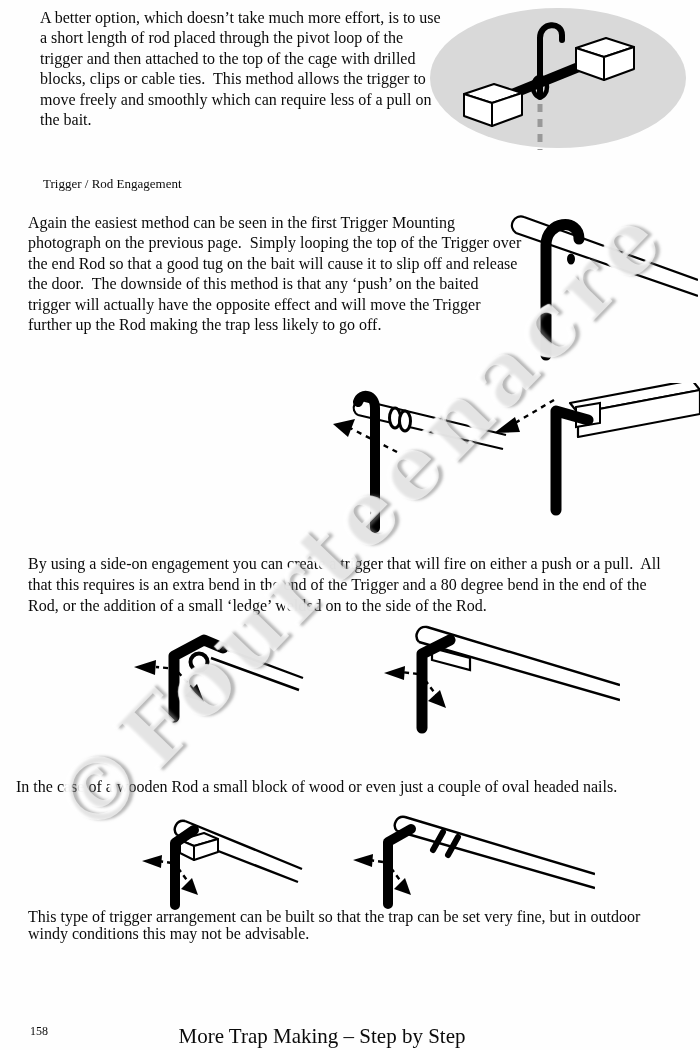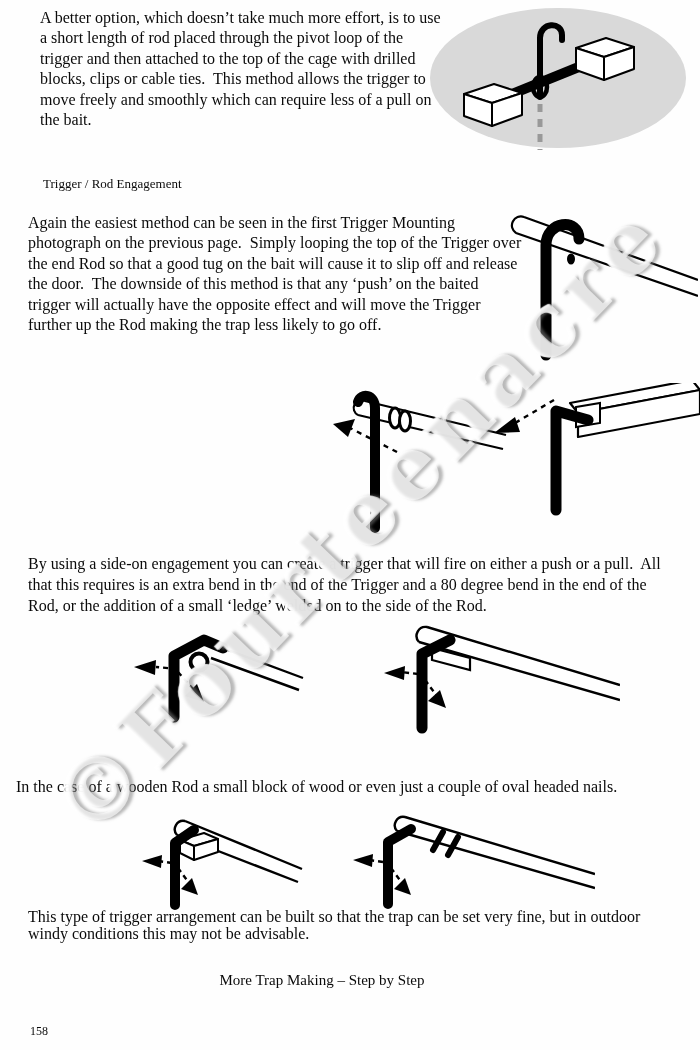--- a/index.html
+++ b/index.html
@@ -4,21 +4,21 @@
 <style>
   html,body{margin:0;padding:0;background:#e8e8e8;}
   .page{
     position:relative;width:700px;height:1050px;background:#fefefe;
     font-family:"Liberation Serif", serif;color:#0a0a0a;overflow:hidden;
     margin:0 auto;
   }
   .para{position:absolute;font-size:16px;line-height:20.4px;white-space:pre-wrap;}
   .heading{position:absolute;font-size:13px;font-weight:normal;margin-left:15px;}
   .footer-num{position:absolute;left:30px;top:1024px;font-size:12px;}
-  .footer-title{position:absolute;left:160px;top:972px;width:324px;text-align:center;font-size:15px;}
+  .footer-title{position:absolute;left:160px;top:1024px;width:324px;text-align:center;font-size:21px;}
   .illus{position:absolute;}
   .watermark{
     position:absolute;left:358px;top:520px;
     transform:translate(-50%,-50%) rotate(-46deg);
     font-family:"DejaVu Serif", serif;font-weight:bold;
     font-size:88px;letter-spacing:7px;white-space:nowrap;
     color:rgba(255,255,255,0.62);
     text-shadow:3px 3px 3px rgba(125,125,125,0.55), -1px -1px 1px rgba(255,255,255,0.9);
     pointer-events:none;z-index:6;
   }

